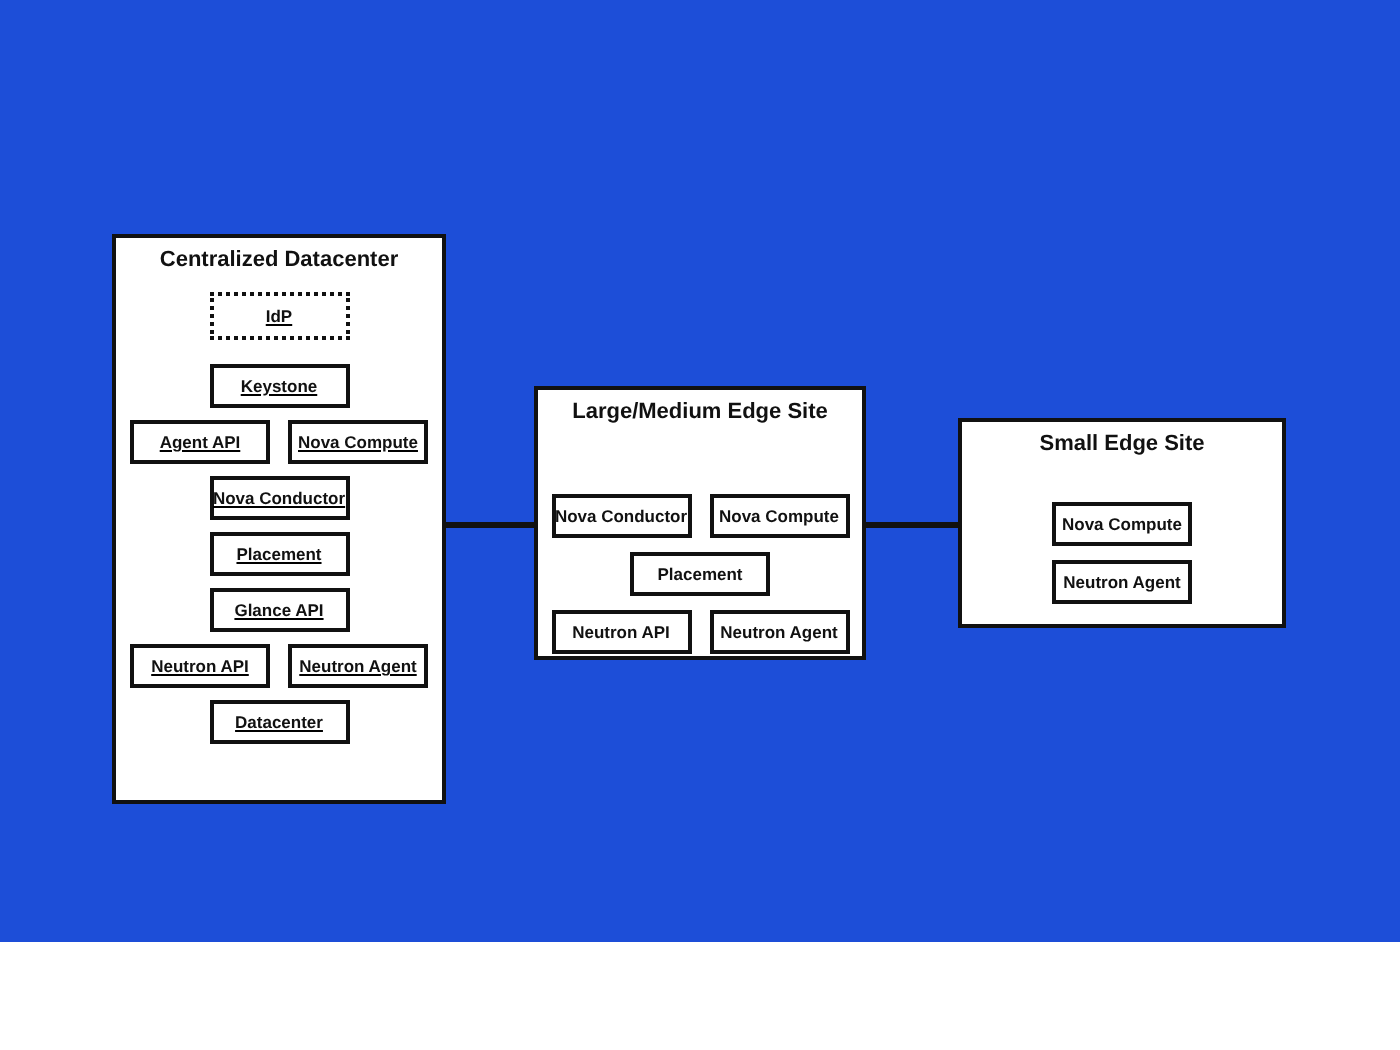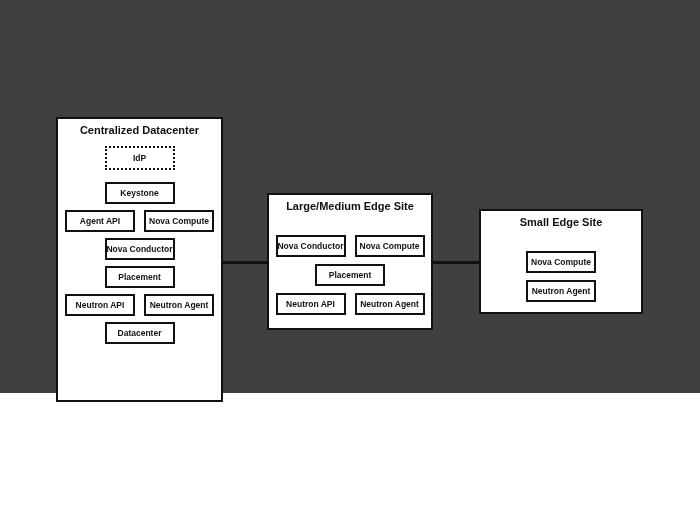--- a/index.html
+++ b/index.html
@@ -6,50 +6,50 @@
   html, body { width: 700px; height: 525px; }
   body {
     background: #ffffff;
     font-family: "Liberation Sans", sans-serif;
     position: relative;
     overflow: hidden;
   }
   .canvas {
     position: absolute;
     left: 0; top: 0;
-    width: 700px; height: 393px;
-    background: #404040;
+    width: 700px; height: 471px;
+    background: #1d4ed8;
   }
   .site-box {
     position: absolute;
     border: 2px solid #111111;
     background: #ffffff;
     display: flex;
     flex-direction: column;
     align-items: center;
   }
   #site-centralized { left: 56px; top: 117px; width: 167px; height: 285px; }
-  #site-large-medium { left: 267px; top: 193px; width: 166px; height: 137px; }
+  #site-large-medium { left: 267px; top: 193px; width: 166px; height: 137px; gap: 12px; }
   #site-small { left: 479px; top: 209px; width: 164px; height: 105px; }
 
   .site-title {
     margin-top: 5px;
     font-size: 11px;
     font-weight: bold;
     color: #111111;
     letter-spacing: 0;
     white-space: nowrap;
   }
   .components {
     display: flex;
     flex-direction: column;
     align-items: center;
     gap: 6px;
   }
-  #site-centralized .components { margin-top: 10px; }
+  #site-centralized .components { margin-top: 10px; text-decoration: underline; }
   #site-large-medium .components { margin-top: 23px; gap: 7px; }
   #site-small .components { margin-top: 23px; gap: 7px; }
 
   .row {
     display: flex;
     flex-direction: row;
     gap: 9px;
     justify-content: center;
   }
   .node {
@@ -99,20 +99,23 @@
         <div class="node">Agent API</div>
         <div class="node">Nova Compute</div>
       </div>
       <div class="row">
         <div class="node">Nova Conductor</div>
       </div>
       <div class="row">
         <div class="node">Placement</div>
       </div>
       <div class="row">
+        <div class="node">Glance API</div>
+      </div>
+      <div class="row">
         <div class="node">Neutron API</div>
         <div class="node">Neutron Agent</div>
       </div>
       <div class="row">
         <div class="node">Datacenter</div>
       </div>
     </div>
   </div>
 
   <div class="site-box" id="site-large-medium">

